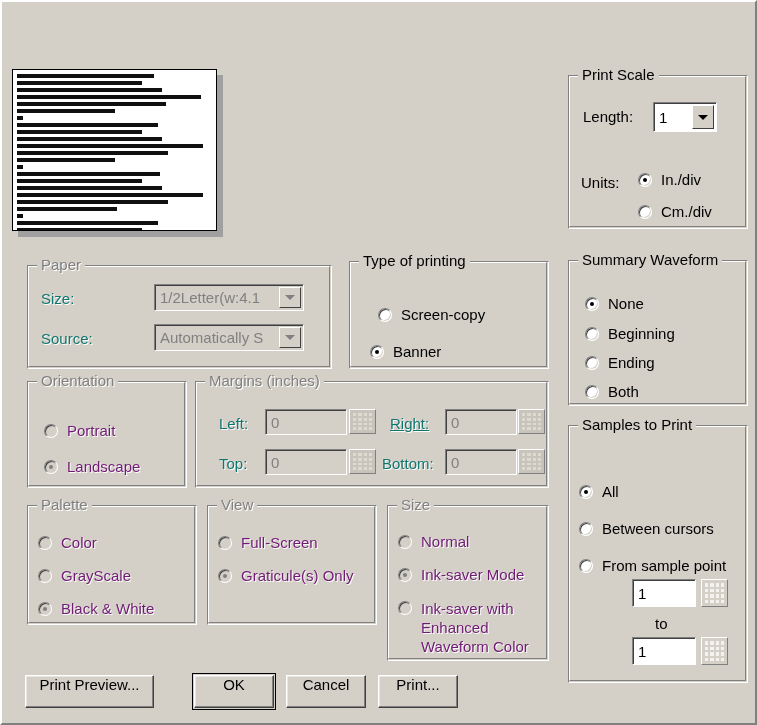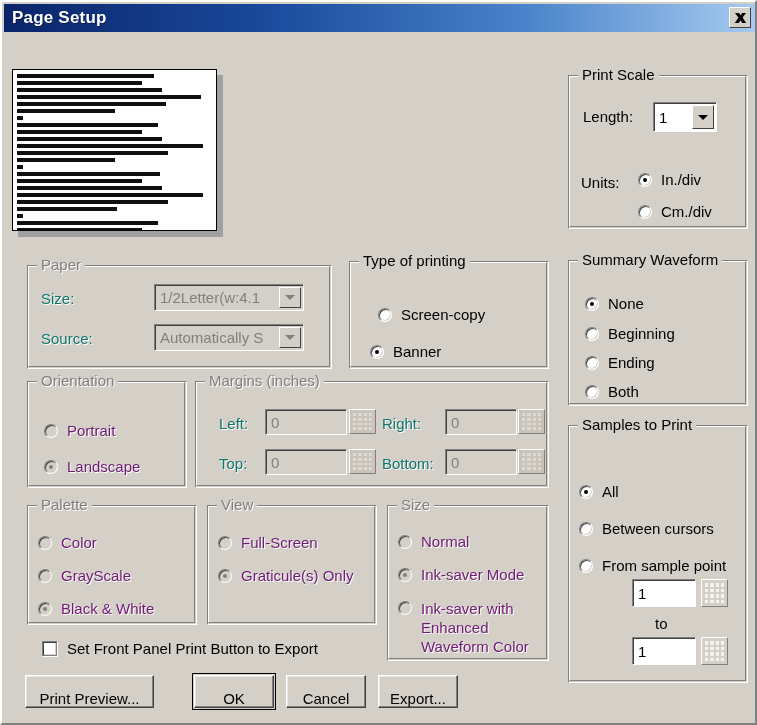--- a/index.html
+++ b/index.html
@@ -182,39 +182,31 @@
   .keypad.disabled .grid span { background: #dedad2; }
 
   
   .pbtn {
     position: absolute;
     background: #d4d0c8;
     border: 1px solid #ffffff;
     border-right-color: #404040; border-bottom-color: #404040;
     box-shadow: inset -1px -1px 0 #808080, inset 1px 1px 0 #e8e6e0;
     font-size: 15px; color: #000000;
-    display: flex; align-items: flex-end; justify-content: center;
+    display: flex; align-items: flex-start; justify-content: center;
     cursor: pointer;
     font-family: "Liberation Sans", sans-serif;
   }
   .pbtn.default { outline: 1px solid #000000; outline-offset: 1px; }
 </style>
 </head>
 <body>
 
 <div id="dialog">
 
-  <div id="titlebar">
-    <span id="title-text">Page Setup</span>
-    <div id="close-btn">
-      <svg width="13" height="12" viewBox="0 0 13 12">
-        <path d="M1 1 L5 1 L6.5 3.2 L8 1 L12 1 L8.6 5.6 L12.2 11 L8.2 11 L6.5 8.3 L4.8 11 L0.8 11 L4.4 5.6 Z" fill="#000000"></path>
-      </svg>
-    </div>
-  </div>
 
   <div id="preview-shadow"></div>
   <div id="preview">
     <div class="pv-line" style="width:70%"></div>
     <div class="pv-line" style="width:64%"></div>
     <div class="pv-line" style="width:74%"></div>
     <div class="pv-line" style="width:94%"></div>
     <div class="pv-line" style="width:76%"></div>
     <div class="pv-line" style="width:50%"></div>
     <div class="pv-line" style="width:3%"></div>
@@ -348,21 +340,21 @@
           <span></span>
           <span></span>
           <span></span>
         <span></span>
           <span></span>
           <span></span>
           <span></span>
       </span>
     </div>
 
-    <span class="lbl disabled" style="left:186px; top:33px;">Right:</span>
+    <span class="lbl disabled" style="left:194px; top:33px;text-decoration:underline;">Right:</span>
     <div class="field disabled" style="left:249px; top:27px; width:72px; height:26px;">
       <span>0</span>
     </div>
     <div class="keypad disabled" style="left:322px; top:27px;">
       <span class="grid">
         <span></span>
           <span></span>
           <span></span>
           <span></span>
         <span></span>
@@ -538,31 +530,27 @@
           <span></span>
           <span></span>
         <span></span>
           <span></span>
           <span></span>
           <span></span>
       </span>
     </div>
   </div>
 
-  <div id="front-panel-check" style="left:40px; top:638px;">
-    <span class="box"></span>
-    <span class="ctext">Set Front Panel Print Button to Export</span>
-  </div>
 
   <div class="pbtn" style="left:23px; top:673px; width:129px; height:33px;">
     <span>Print Preview...</span>
   </div>
   <div class="pbtn default" style="left:192px; top:673px; width:80px; height:33px;">
     <span>OK</span>
   </div>
   <div class="pbtn" style="left:284px; top:673px; width:80px; height:33px;">
     <span>Cancel</span>
   </div>
   <div class="pbtn" style="left:376px; top:673px; width:80px; height:33px;">
-    <span>Export...</span>
+    <span>Print...</span>
   </div>
 
 </div>
 
 </body></html>

